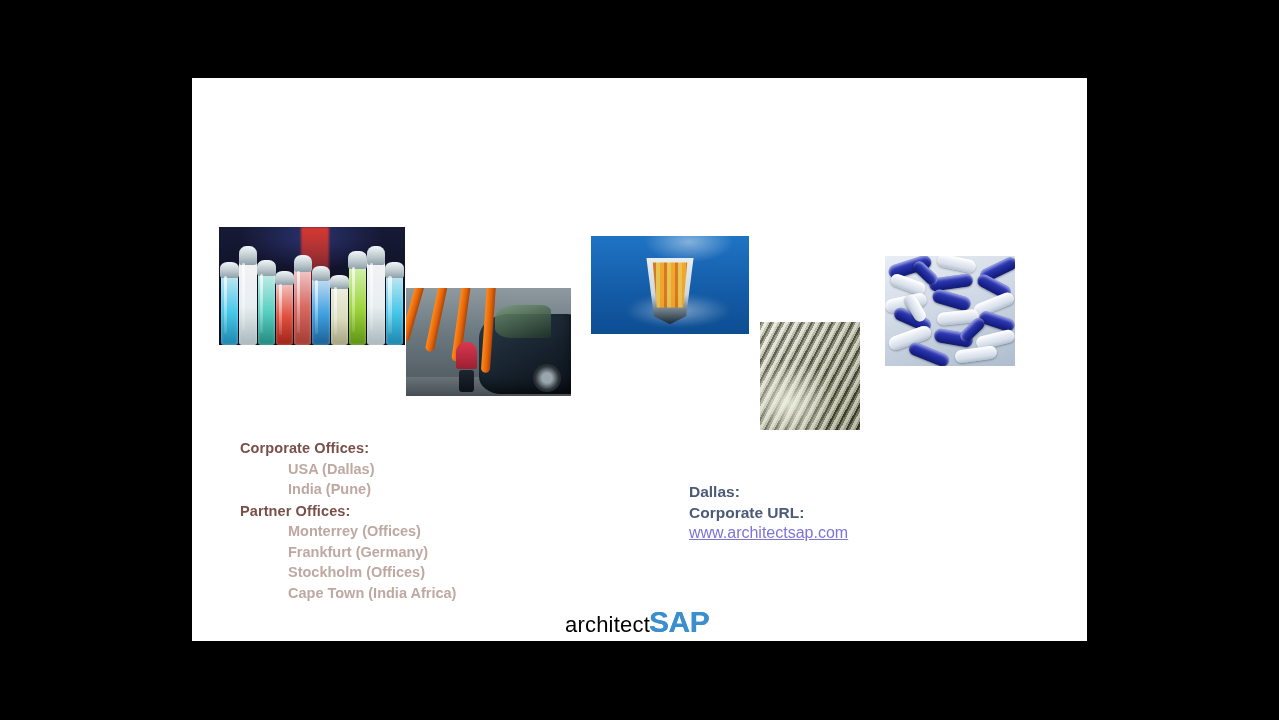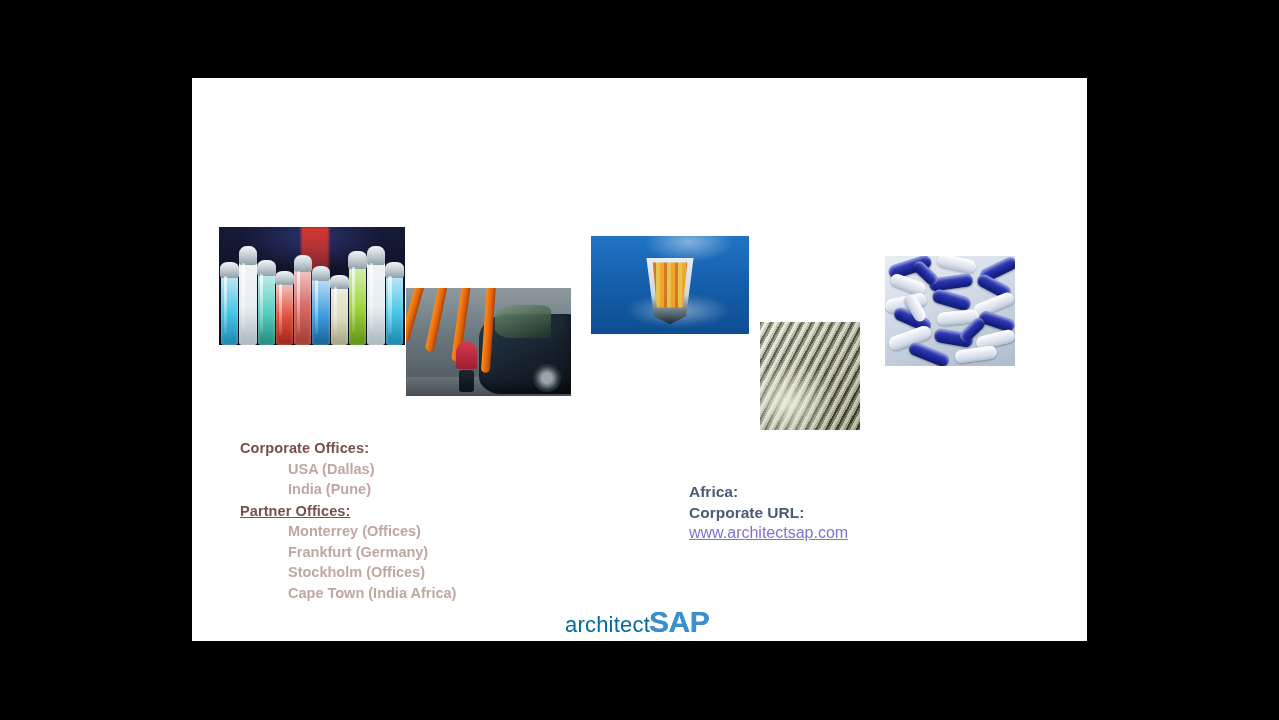--- a/index.html
+++ b/index.html
@@ -239,21 +239,21 @@
     line-height: 1.0;
   }
   .office-head {
     font-size: 14.5px;
     font-weight: bold;
     color: #7a4f4a;
     letter-spacing: .1px;
     margin: 0 0 6px 0;
     white-space: nowrap;
   }
-  .office-head.second { margin-top: 7px; text-decoration: underline; }
+  .office-head.second { margin-top: 7px; }
   .office-item {
     font-size: 14.5px;
     color: #bfa8a2;
     margin: 0 0 6px 48px;
     white-space: nowrap;
     font-weight: bold;
   }
 
   #contact-block {
     position: absolute;
@@ -284,21 +284,21 @@
   #logo {
     position: absolute;
     left: 373px;
     top: 527px;
     display: flex;
     align-items: baseline;
     white-space: nowrap;
   }
   #logo .logo-architect {
     font-size: 22px;
-    color: #0369a1;
+    color: #000000;
     letter-spacing: .2px;
   }
   #logo .logo-sap {
     font-size: 30px;
     font-weight: bold;
     letter-spacing: -.5px;
     background: linear-gradient(180deg, #4aa3d8 0%, #2f7fc4 55%, #5fb0dd 100%);
     -webkit-background-clip: text;
     background-clip: text;
     color: #3b8fce;
@@ -411,21 +411,21 @@
       <div class="office-item">India (Pune)</div>
 
       <div class="office-head second">Partner Offices:</div>
       <div class="office-item">Monterrey (Offices)</div>
       <div class="office-item">Frankfurt (Germany)</div>
       <div class="office-item">Stockholm (Offices)</div>
       <div class="office-item">Cape Town (India Africa)</div>
     </div>
 
     <div id="contact-block">
-      <div class="contact-head">Africa:</div>
+      <div class="contact-head">Dallas:</div>
       <div class="contact-head second">Corporate URL:</div>
       <div><a class="contact-link" href="#">www.architectsap.com</a></div>
     </div>
 
     <div id="logo">
       <span class="logo-architect">architect</span>
       <span class="logo-sap">SAP</span>
     </div>
 
   </div>

